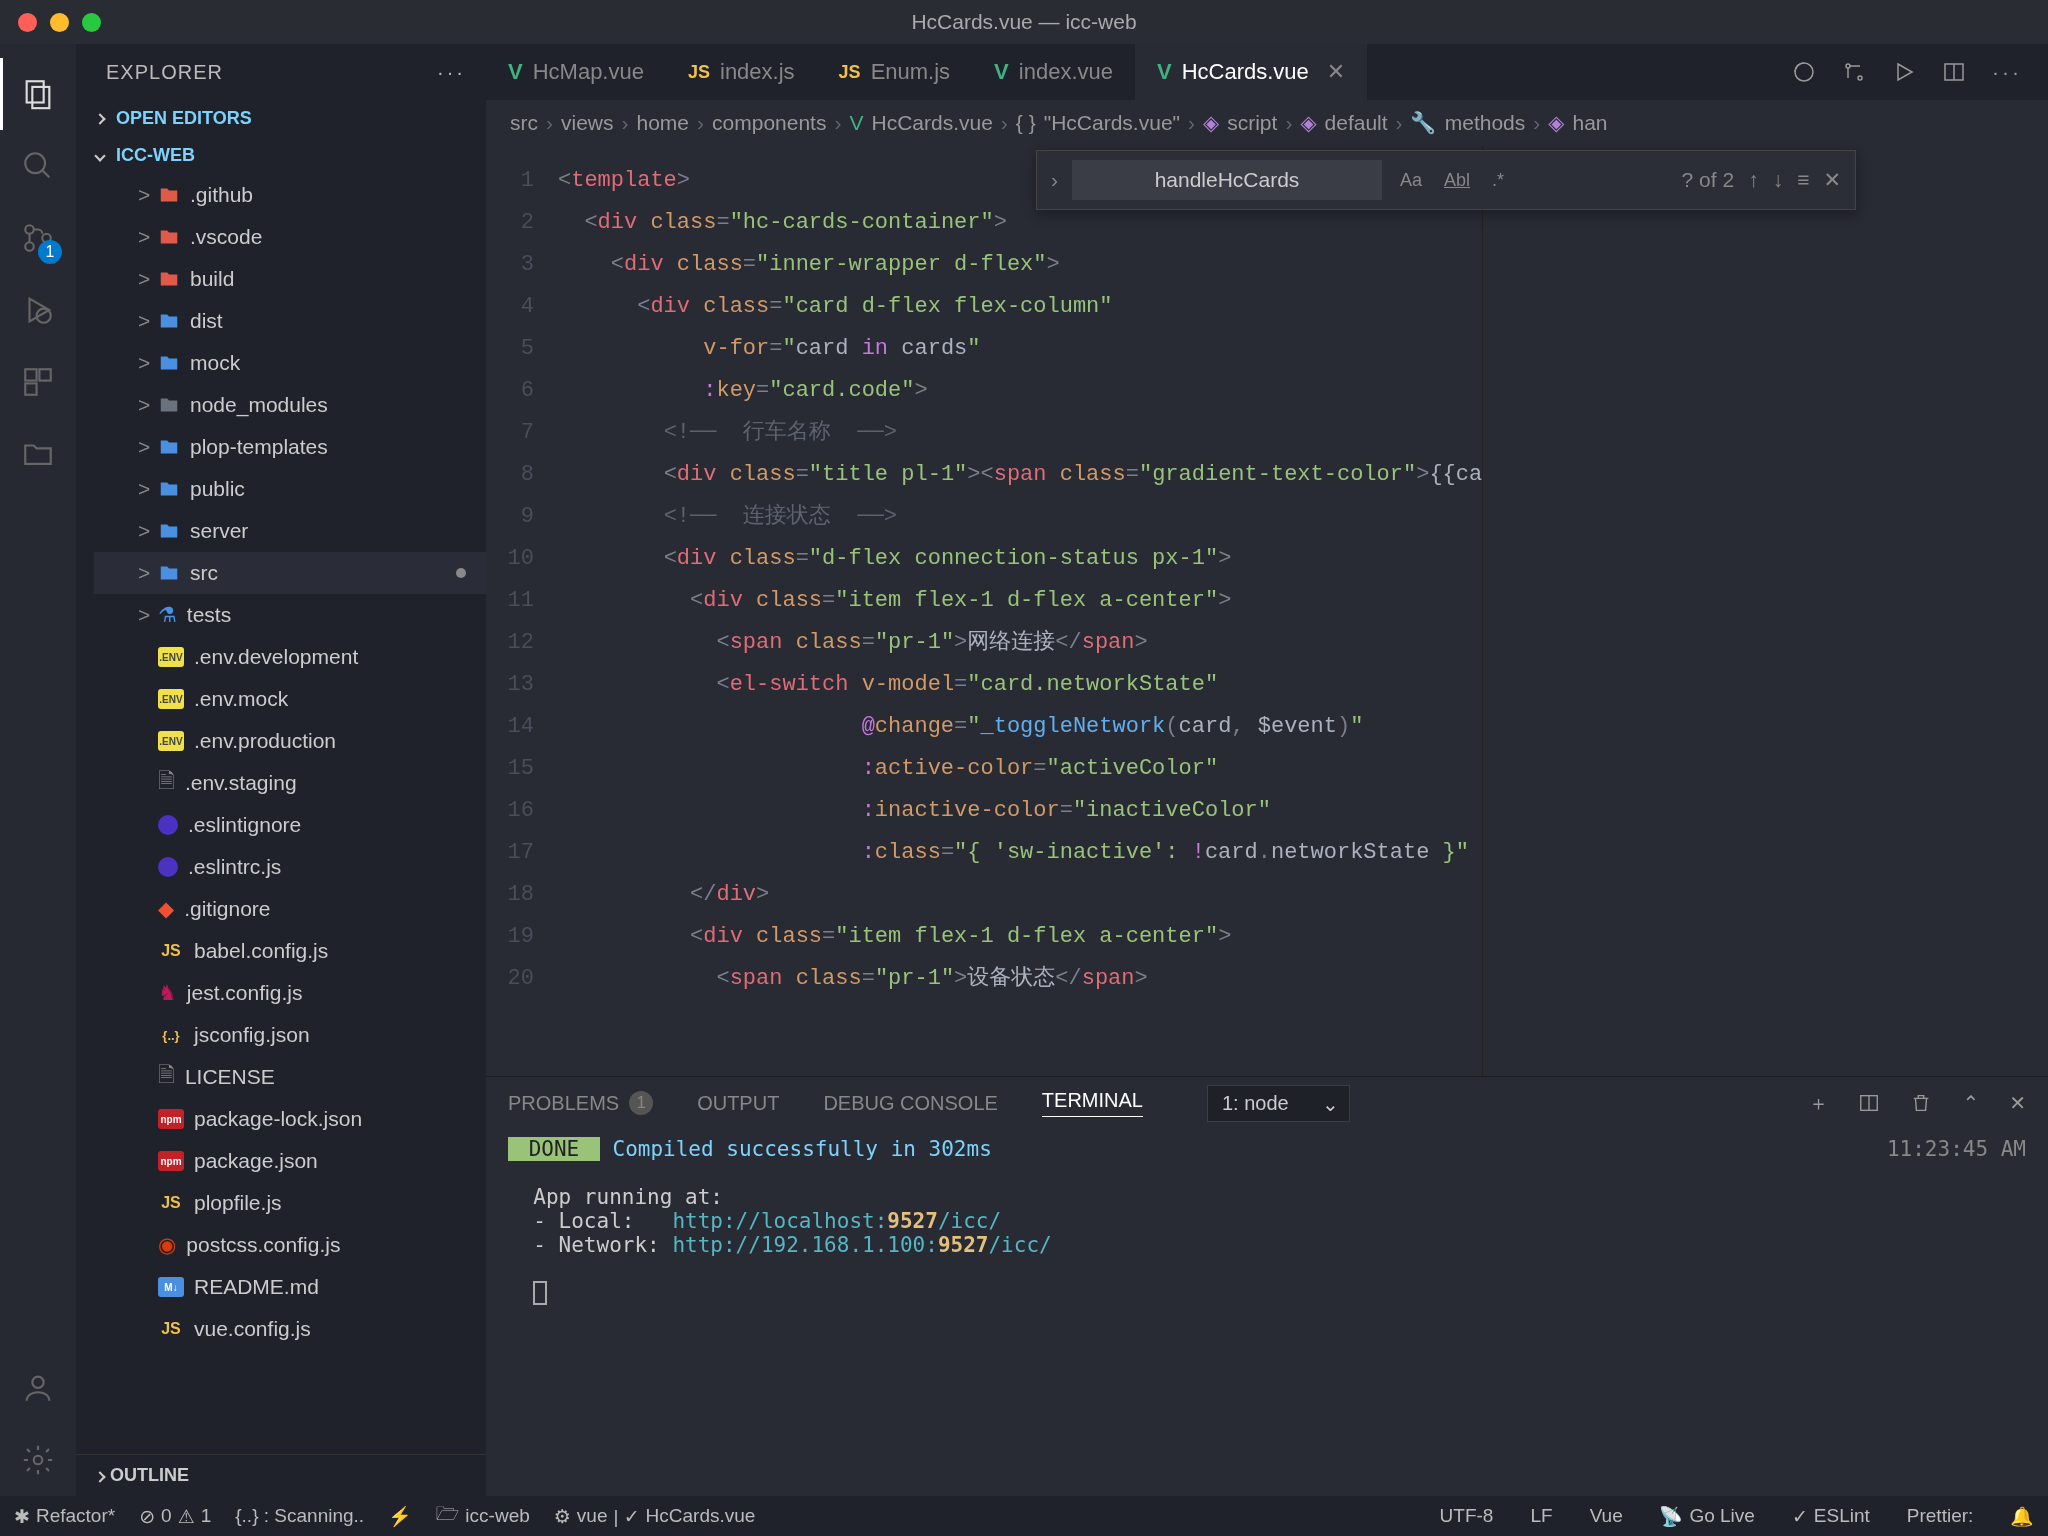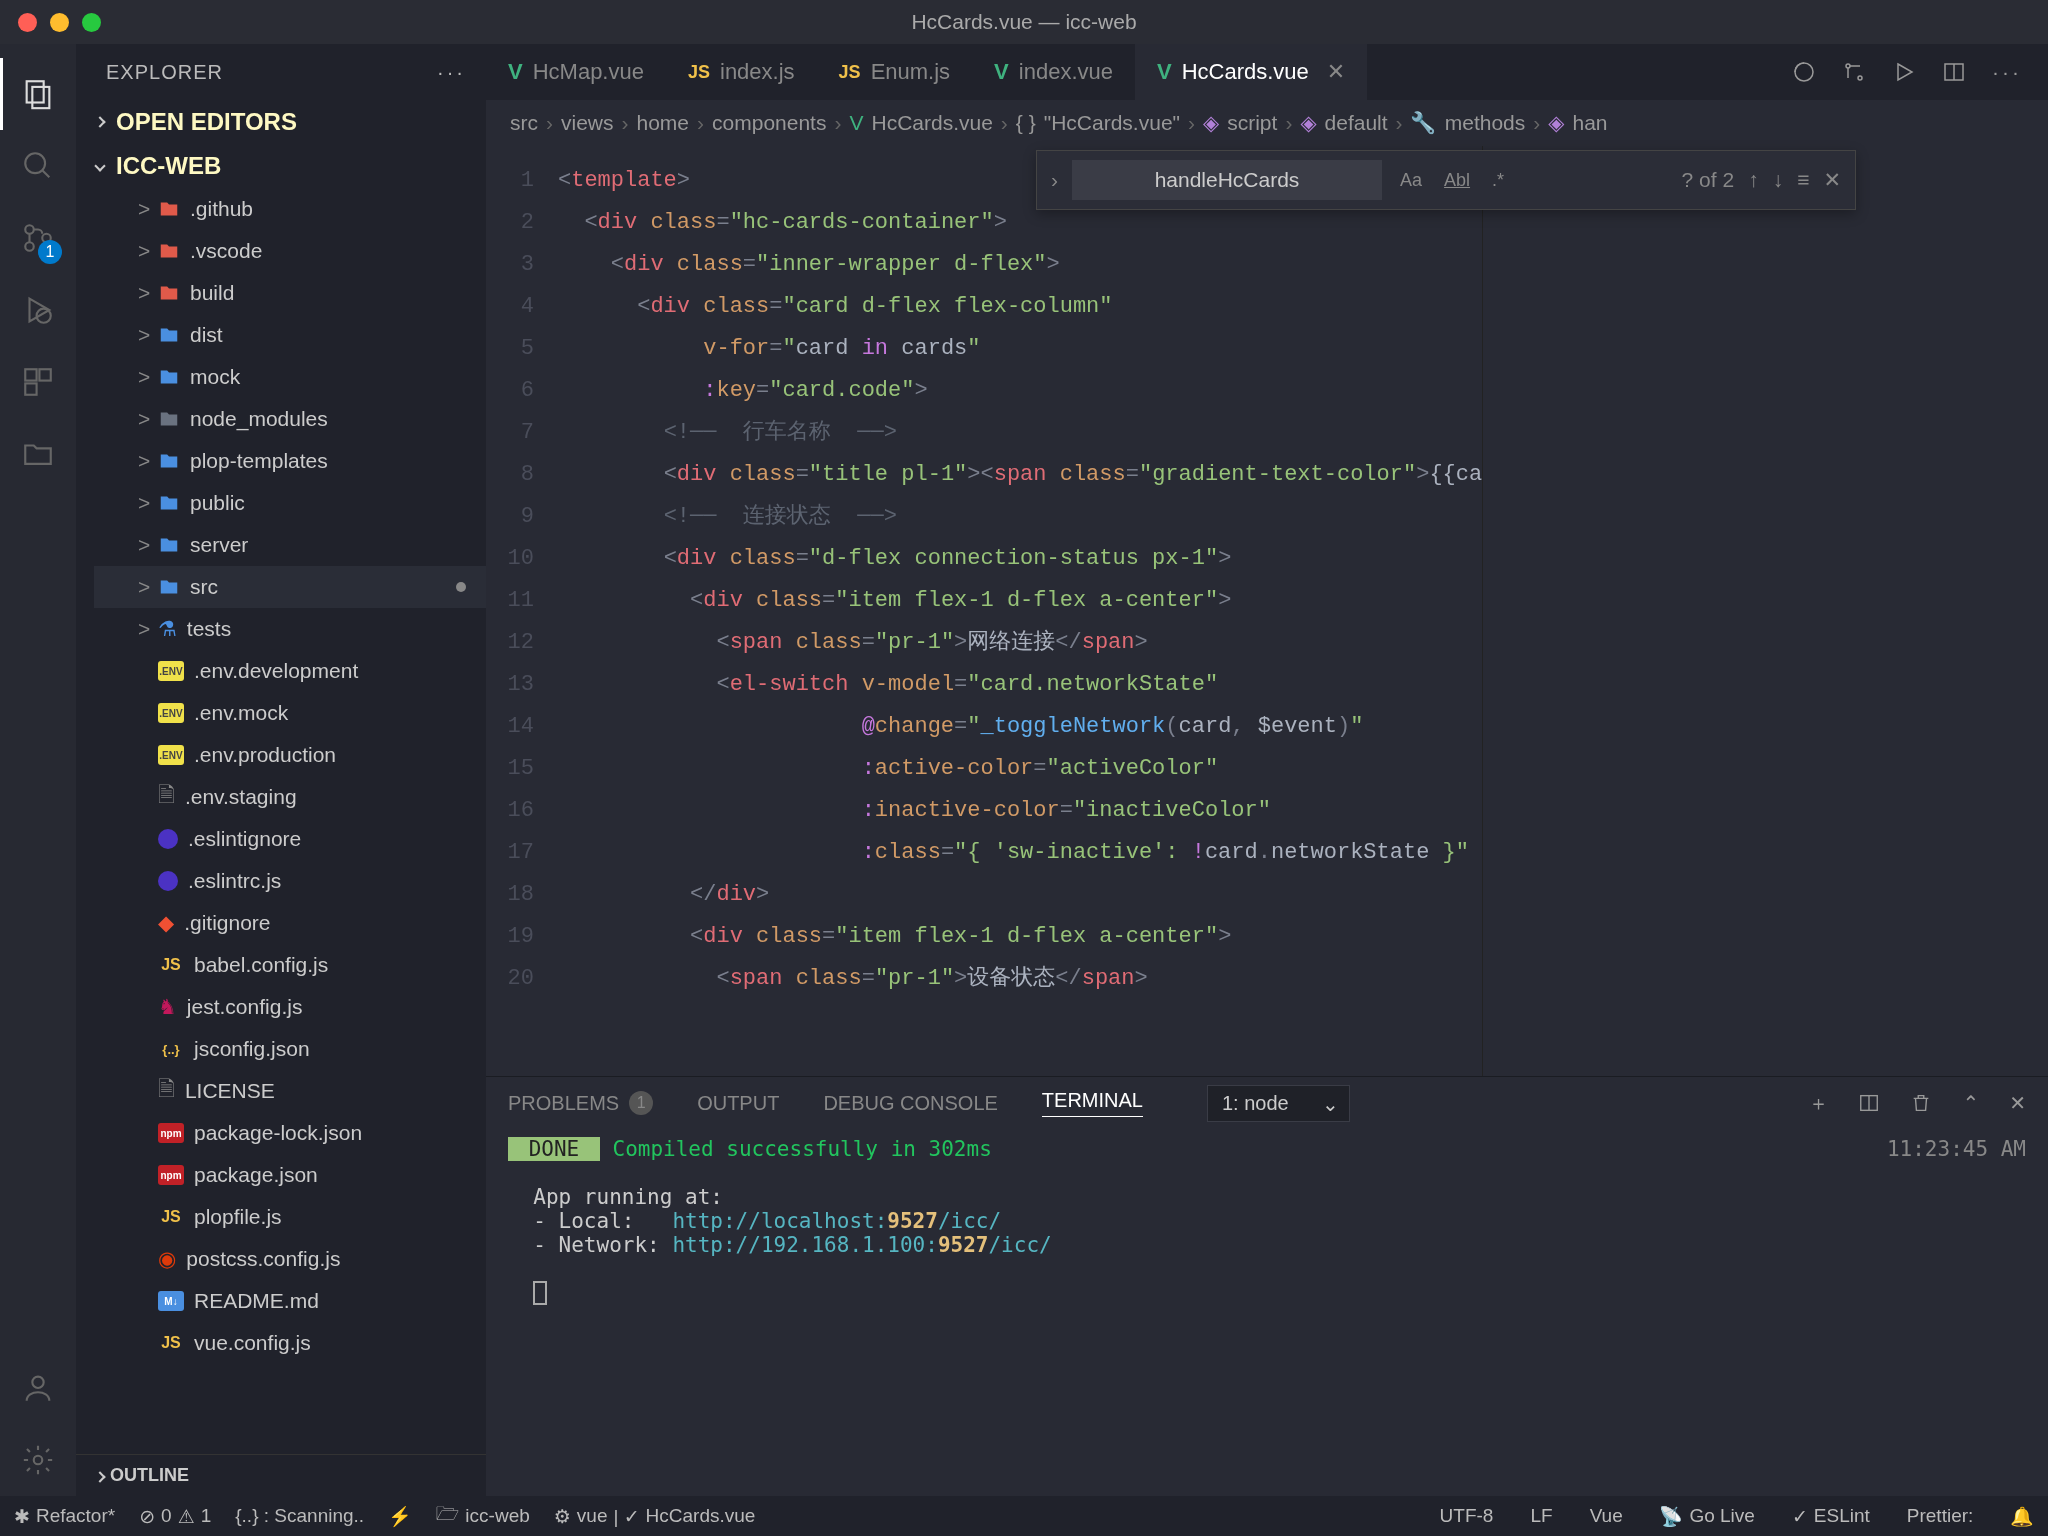--- a/index.html
+++ b/index.html
@@ -81,22 +81,22 @@
   display:flex;
   align-items:center;
   justify-content:space-between;
   padding: 0 20px 0 30px;
   color:#bbb;
   font-size: 20px;
   letter-spacing: 1px;
 }
 .sidebar-section-header {
   padding: 8px 20px;
-  color: #fef9c3;
-  font-size: 24px;
+  color: #7dd3fc;
+  font-size: 18px;
   font-weight: 700;
   display:flex;
   align-items:center;
   gap:6px;
 }
 .sb-chevron { display:inline-block; transform: rotate(-45deg); border: solid #ccc; border-width: 0 2px 2px 0; width:8px; height:8px; margin-right:6px;}
 .sb-chevron.down { transform: rotate(45deg); }
 .tree {
   flex:1;
   overflow:auto;
@@ -685,21 +685,21 @@
               <svg width="22" height="22" viewBox="0 0 24 24" fill="none" stroke="currentColor" stroke-width="1.5">
                 <path d="M4 7h16M9 7V4h6v3M6 7l1 13h10l1-13"></path>
               </svg>
             </span>
           <span>⌃</span>
           <span>✕</span>
         </div>
       </div>
       <div class="term-body">
         <div class="term-time">11:23:45 AM</div>
-<pre style="font-family:inherit"><span class="done-badge"> DONE </span><span style="color:#22c55e"> Compiled successfully in 302ms</span>
+<pre style="font-family:inherit"><span class="done-badge"> DONE </span><span style="color:#7dd3fc"> Compiled successfully in 302ms</span>
 
 <span>  App running at:</span>
 <span>  - Local:   </span><span class="term-url">http://localhost:</span><span class="term-port">9527</span><span class="term-url">/icc/</span>
 <span>  - Network: </span><span class="term-url">http://192.168.1.100:</span><span class="term-port">9527</span><span class="term-url">/icc/</span>
 
   <span class="cursor-block"></span></pre>
       </div>
     </div>
   </div>
 </div>

